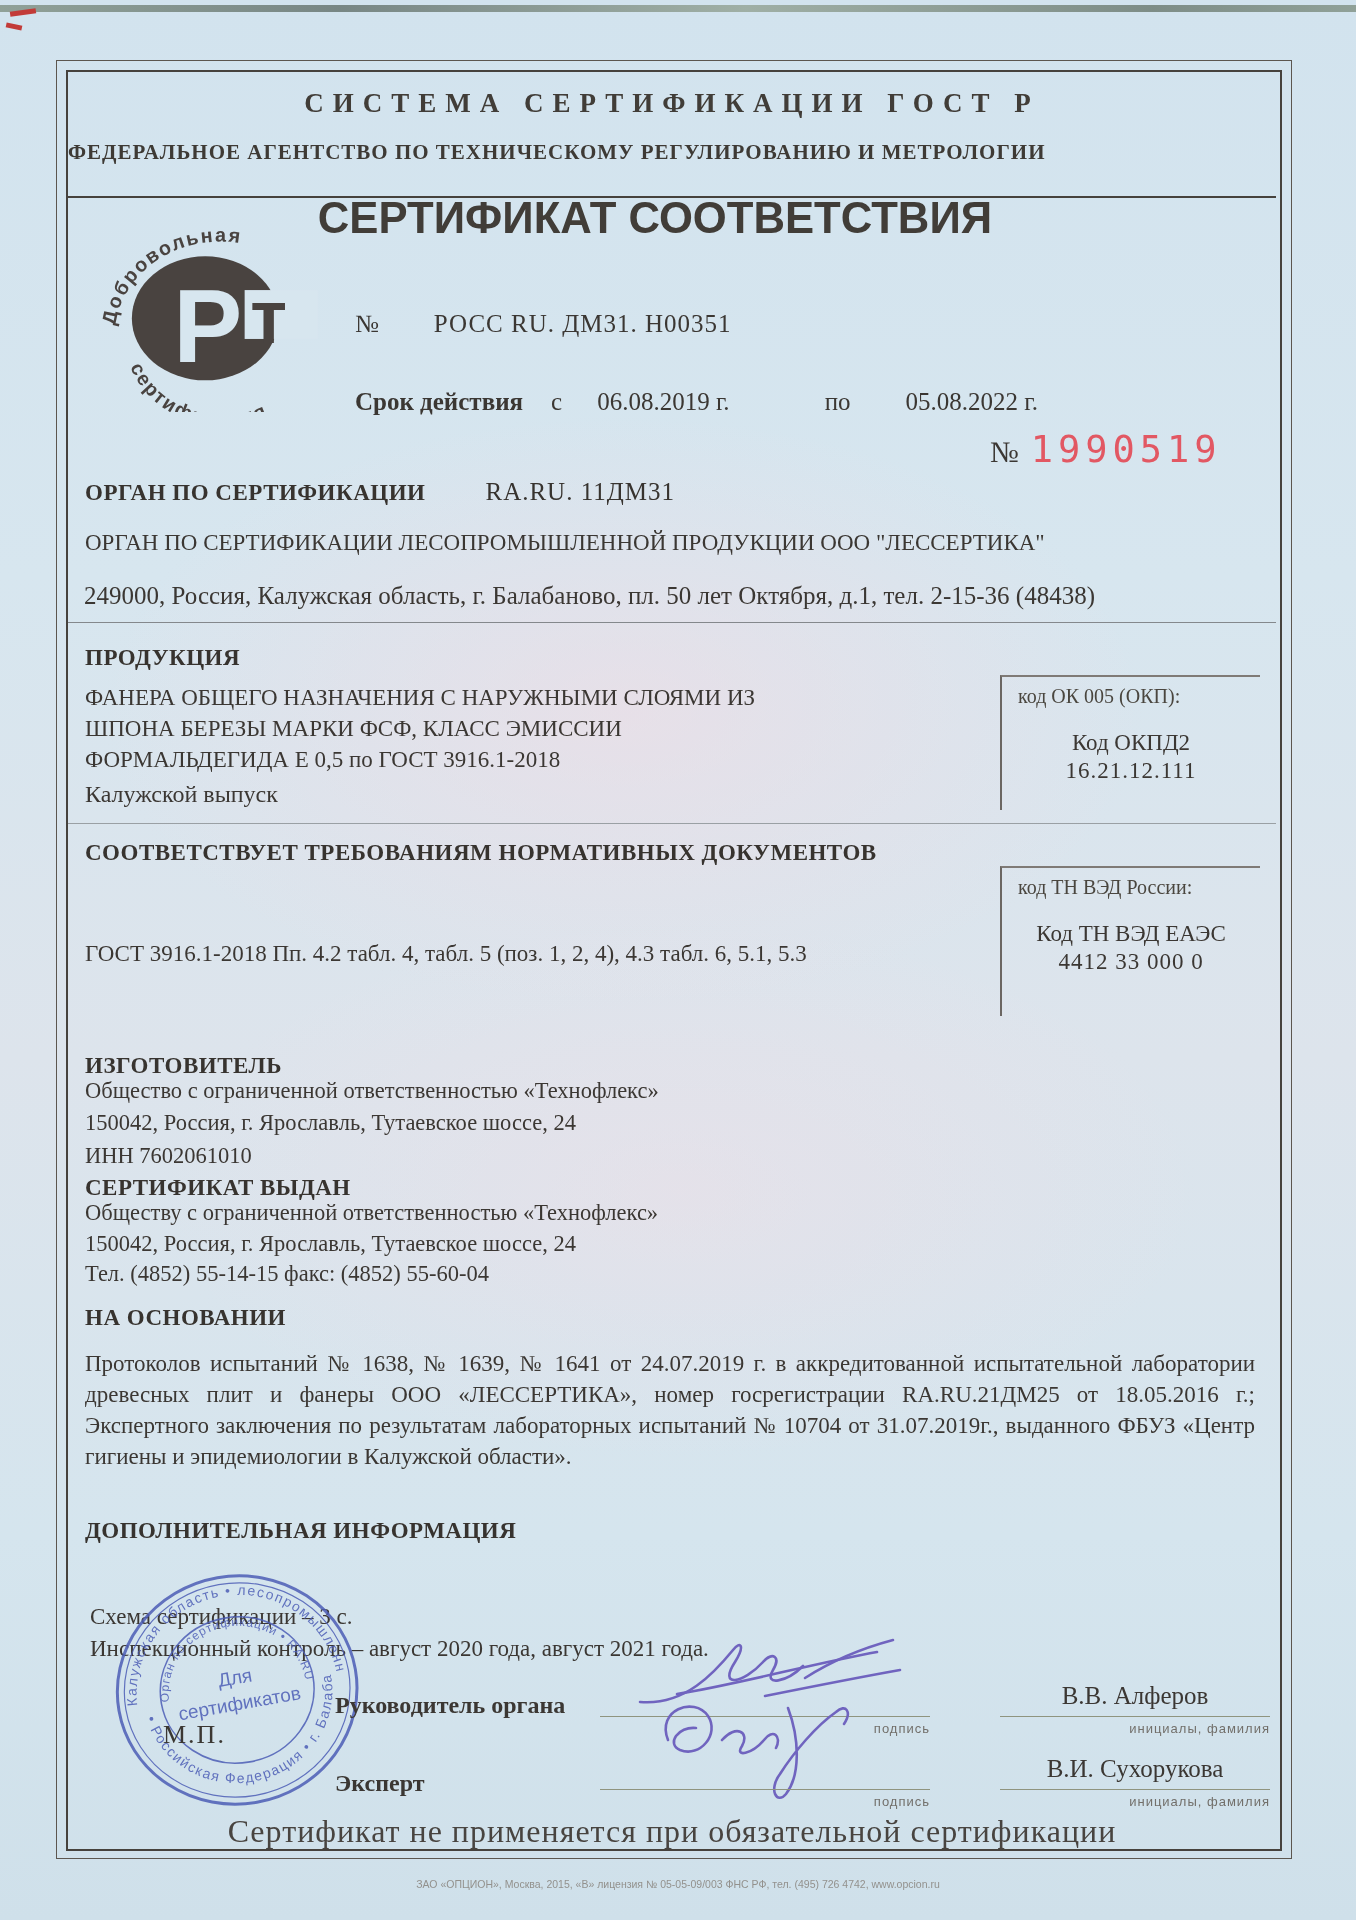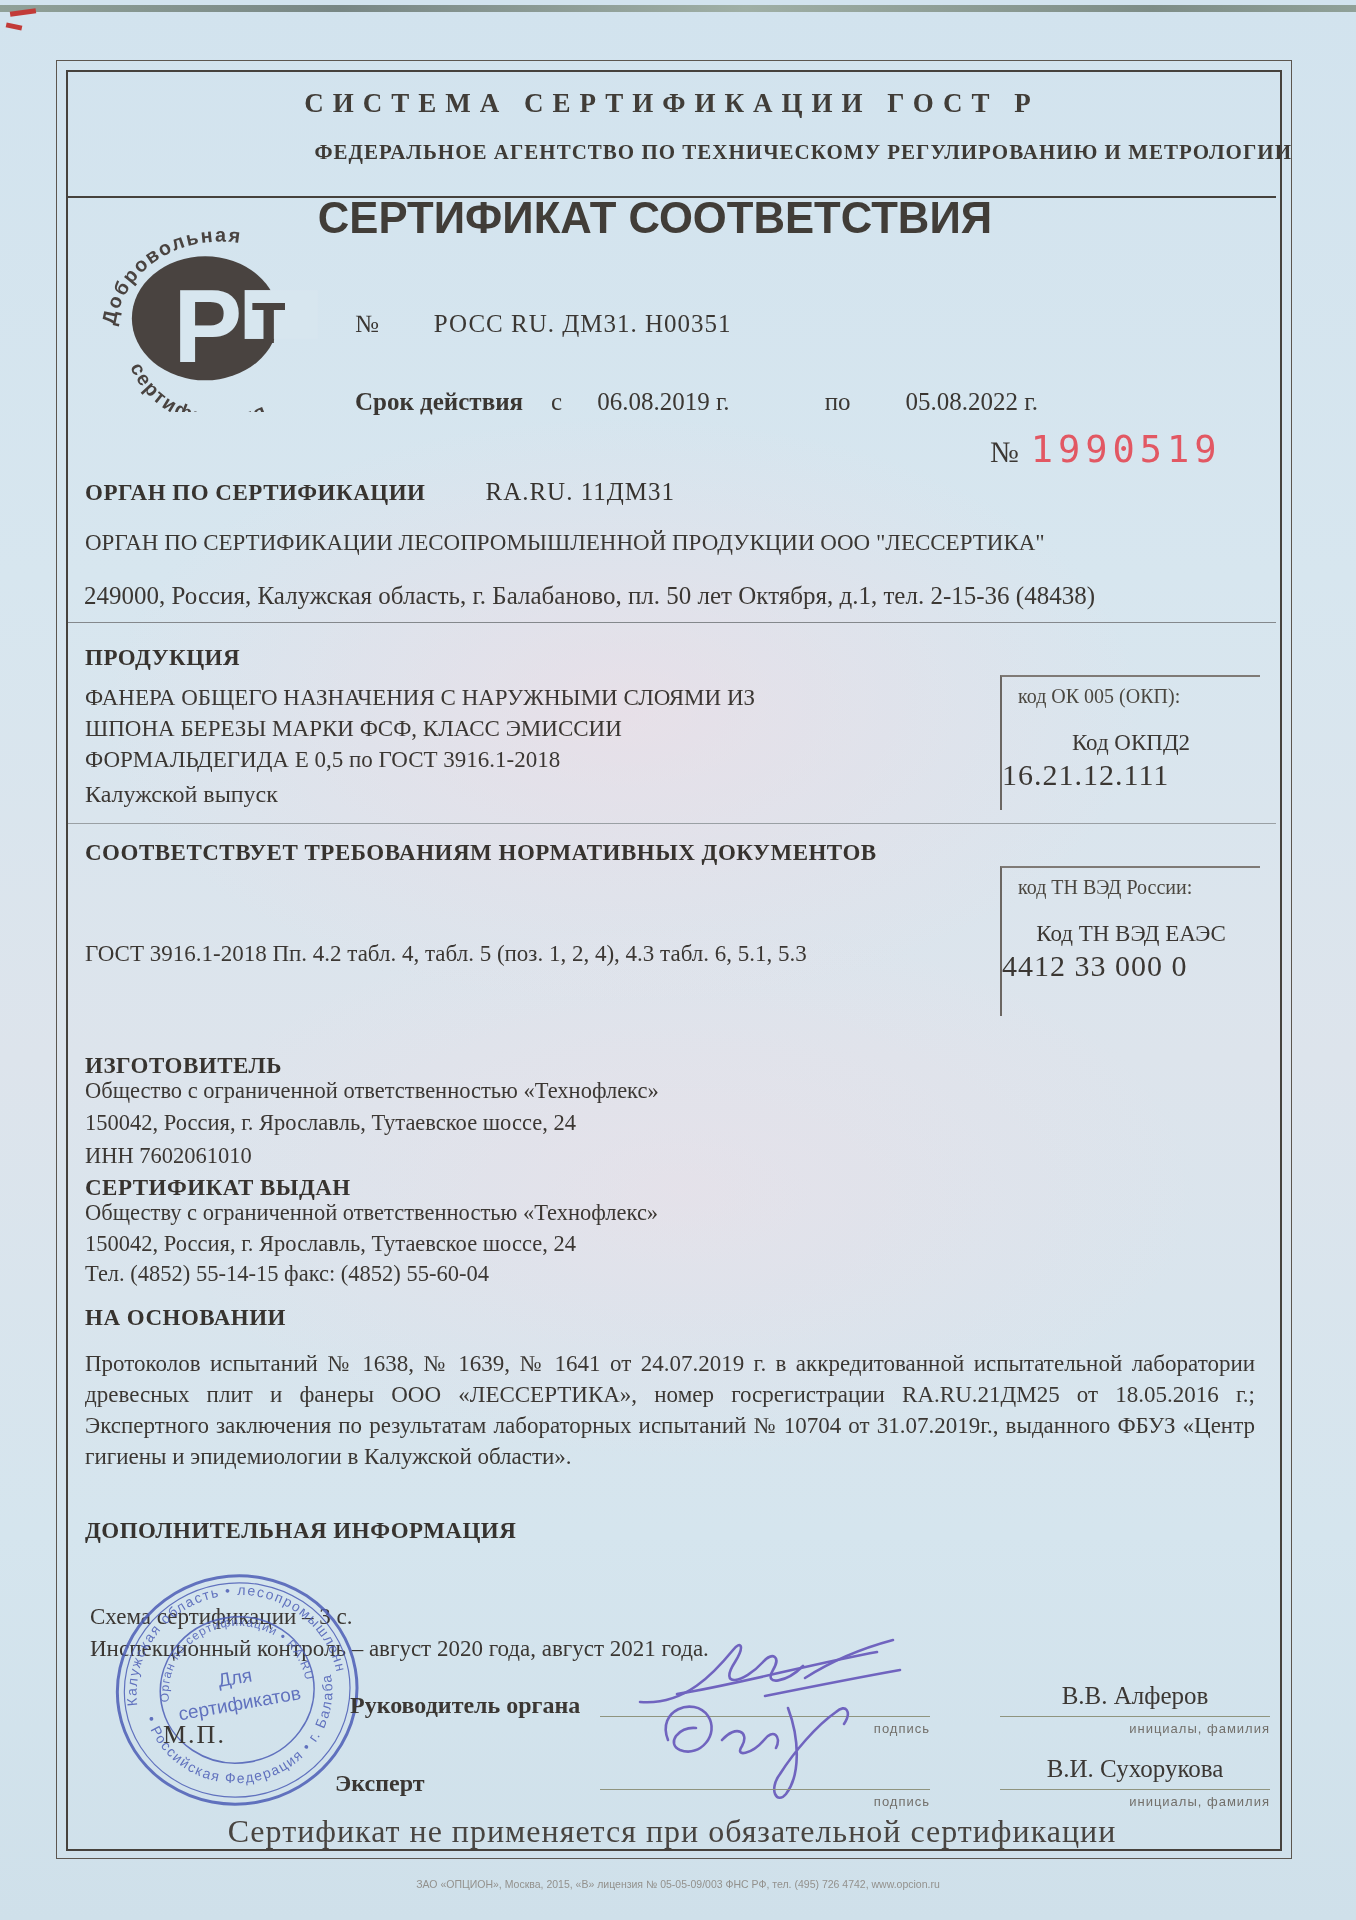--- a/index.html
+++ b/index.html
@@ -19,21 +19,21 @@
   .red-mark1{left:10px;top:10px;width:26px;height:5px;background:#c23b38;transform:rotate(-8deg);}
   .red-mark2{left:6px;top:24px;width:16px;height:5px;background:#c23b38;transform:rotate(12deg);}
   
   .b-outer{left:56px;top:60px;width:1234px;height:1797px;border:1.5px solid #5c564f;}
   .b-inner{left:66px;top:70px;width:1212px;height:1777px;border:2px solid #46423d;}
   .hdr-sep{left:68px;top:196px;width:1208px;border-top:2px solid #46423d;}
   .sep1{left:68px;top:622px;width:1208px;border-top:1.5px solid #84888c;}
   .sep2{left:68px;top:823px;width:1208px;border-top:1px solid #9aa0a4;}
   
   .h-line1{left:68px;top:88px;width:1208px;text-align:center;font-size:27px;font-weight:bold;letter-spacing:9px;color:#413d38;}
-  .h-line2{left:68px;top:140px;width:1208px;text-align:right;font-size:21px;font-weight:bold;letter-spacing:1px;color:#3e3a35;padding-left:16px;}
+  .h-line2{left:68px;top:140px;width:1208px;text-align:left;font-size:21px;font-weight:bold;letter-spacing:1px;color:#3e3a35;}
   
   .logo{left:98px;top:202px;width:235px;height:210px;}
   
   .title{left:295px;top:192px;width:720px;text-align:center;font-family:"Liberation Sans",sans-serif;
     font-size:45px;font-weight:bold;color:#413d38;transform:scaleX(.97);}
   .row{white-space:nowrap;}
   .num-row{left:355px;top:310px;font-size:25px;}
   .num-row .val{margin-left:55px;letter-spacing:1px;}
   .val-row{left:355px;top:388px;font-size:25px;}
   .val-row .lbl{font-weight:bold;}
@@ -55,21 +55,21 @@
   .prod1{left:85px;top:685px;}
   .prod2{left:85px;top:716px;}
   .prod3{left:85px;top:747px;}
   .serial{left:85px;top:781px;font-size:24px;}
   
   .code-box{left:1000px;width:258px;border-top:2px solid #7f7a76;border-left:2px solid #6b6662;}
   .okp{top:675px;height:133px;}
   .tnved{top:866px;height:148px;}
   .code-box .cb-lbl{margin:8px 0 0 16px;font-size:20px;color:#4a463f;}
   .code-box .cb-v1{margin-top:22px;text-align:center;font-size:23px;}
-  .code-box .cb-v2{margin-top:2px;text-align:left;font-size:30px;letter-spacing:1px;}
+  .code-box .cb-v2{margin-top:2px;text-align:center;font-size:23px;letter-spacing:1px;}
   
   .conf-lbl{left:85px;top:840px;}
   .gost{left:85px;top:941px;width:900px;}
   
   .mfg-lbl{left:85px;top:1053px;}
   .mfg1{left:85px;top:1078px;font-size:22.5px;}
   .mfg2{left:85px;top:1110px;font-size:22.5px;}
   .mfg3{left:85px;top:1143px;font-size:22.5px;}
   .iss-lbl{left:85px;top:1175px;}
   .iss1{left:85px;top:1200px;font-size:22.5px;}
@@ -79,21 +79,21 @@
   .basis-lbl{left:85px;top:1305px;}
   .basis-txt{left:85px;top:1348px;width:1170px;font-size:23px;line-height:31px;text-align:justify;}
   
   .add-lbl{left:85px;top:1518px;}
   .add1{left:90px;top:1604px;}
   .add2{left:90px;top:1636px;}
   
   .stamp{left:106px;top:1566px;width:262px;height:246px;transform:rotate(-10deg);opacity:.85;}
   .mp{left:163px;top:1720px;font-size:26px;letter-spacing:2px;}
   .sig-lbl{font-size:24px;font-weight:bold;color:#3b3733;}
-  .head-lbl{left:350px;top:1692px;}
+  .head-lbl{left:335px;top:1692px;}
   .exp-lbl{left:335px;top:1770px;}
   .sig-line{border-bottom:1.5px solid #8f947f;}
   .head-line{left:600px;top:1716px;width:330px;}
   .exp-line{left:600px;top:1789px;width:330px;}
   .name-line{left:1000px;width:270px;border-bottom:1.5px solid #8f947f;}
   .head-name-line{top:1716px;}
   .exp-name-line{top:1789px;}
   .cap{font-family:"Liberation Sans",sans-serif;font-size:13px;color:#726f6a;text-align:right;letter-spacing:1px;}
   .head-cap{left:600px;top:1721px;width:330px;}
   .exp-cap{left:600px;top:1794px;width:330px;}

